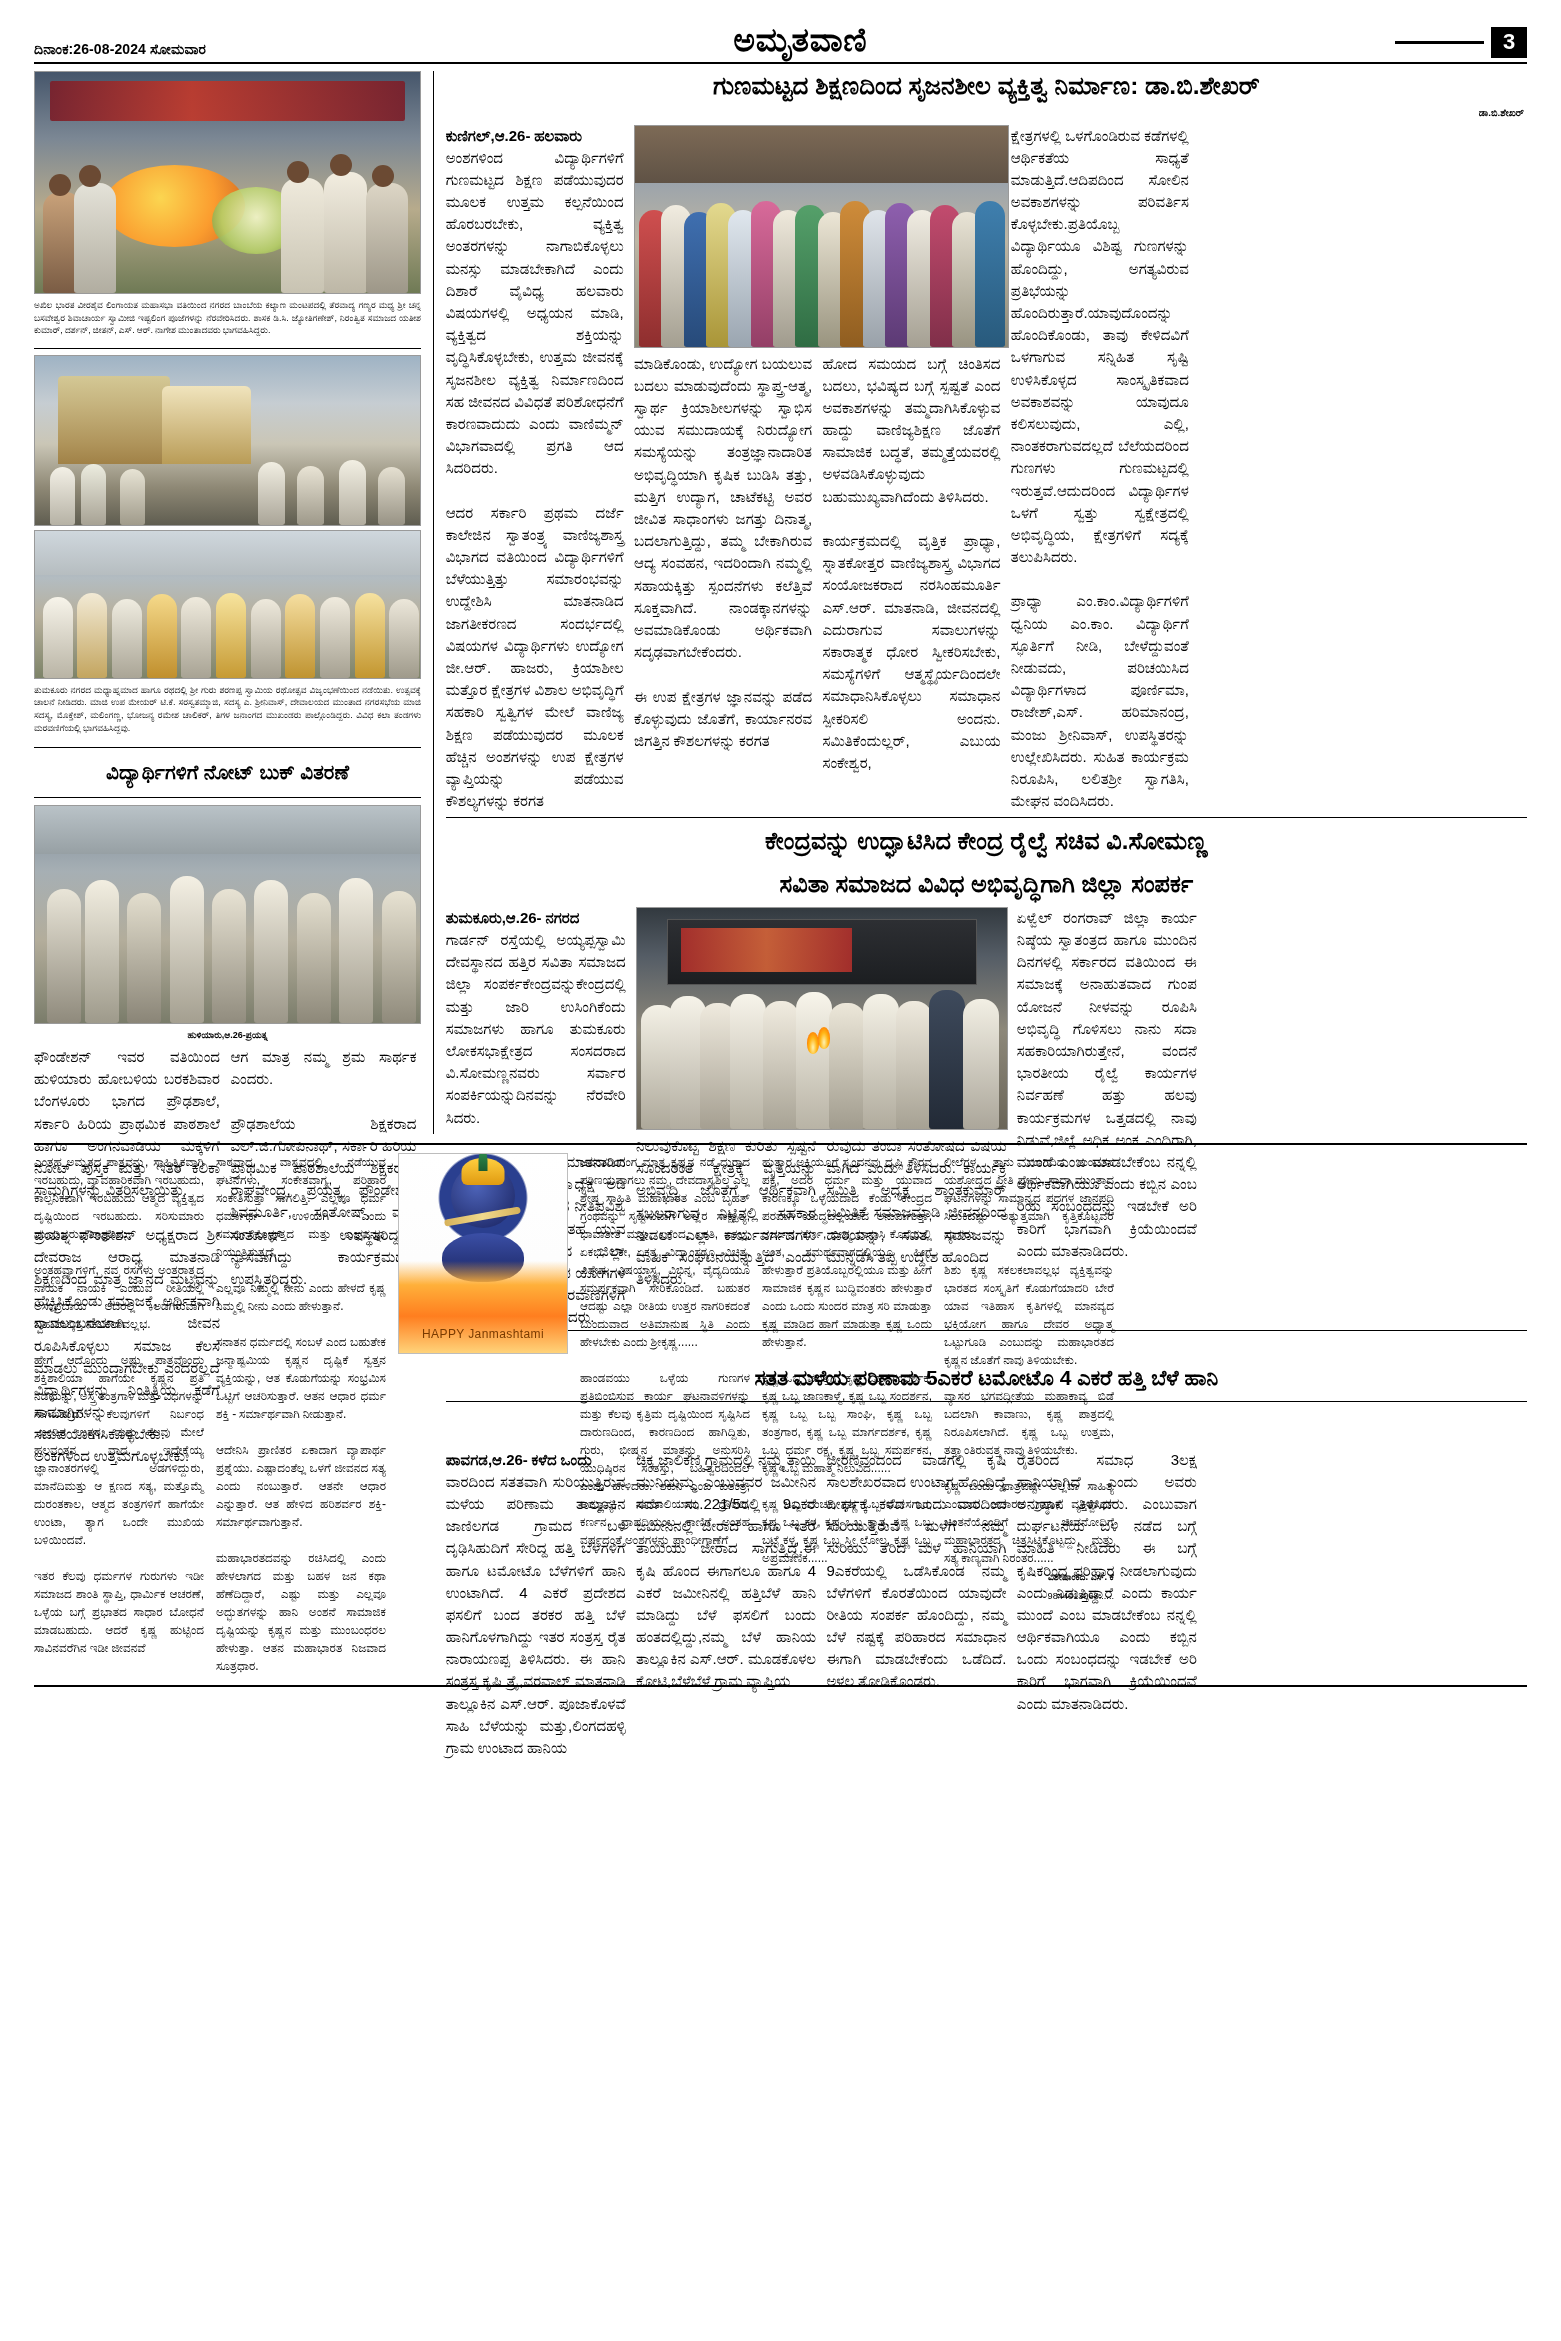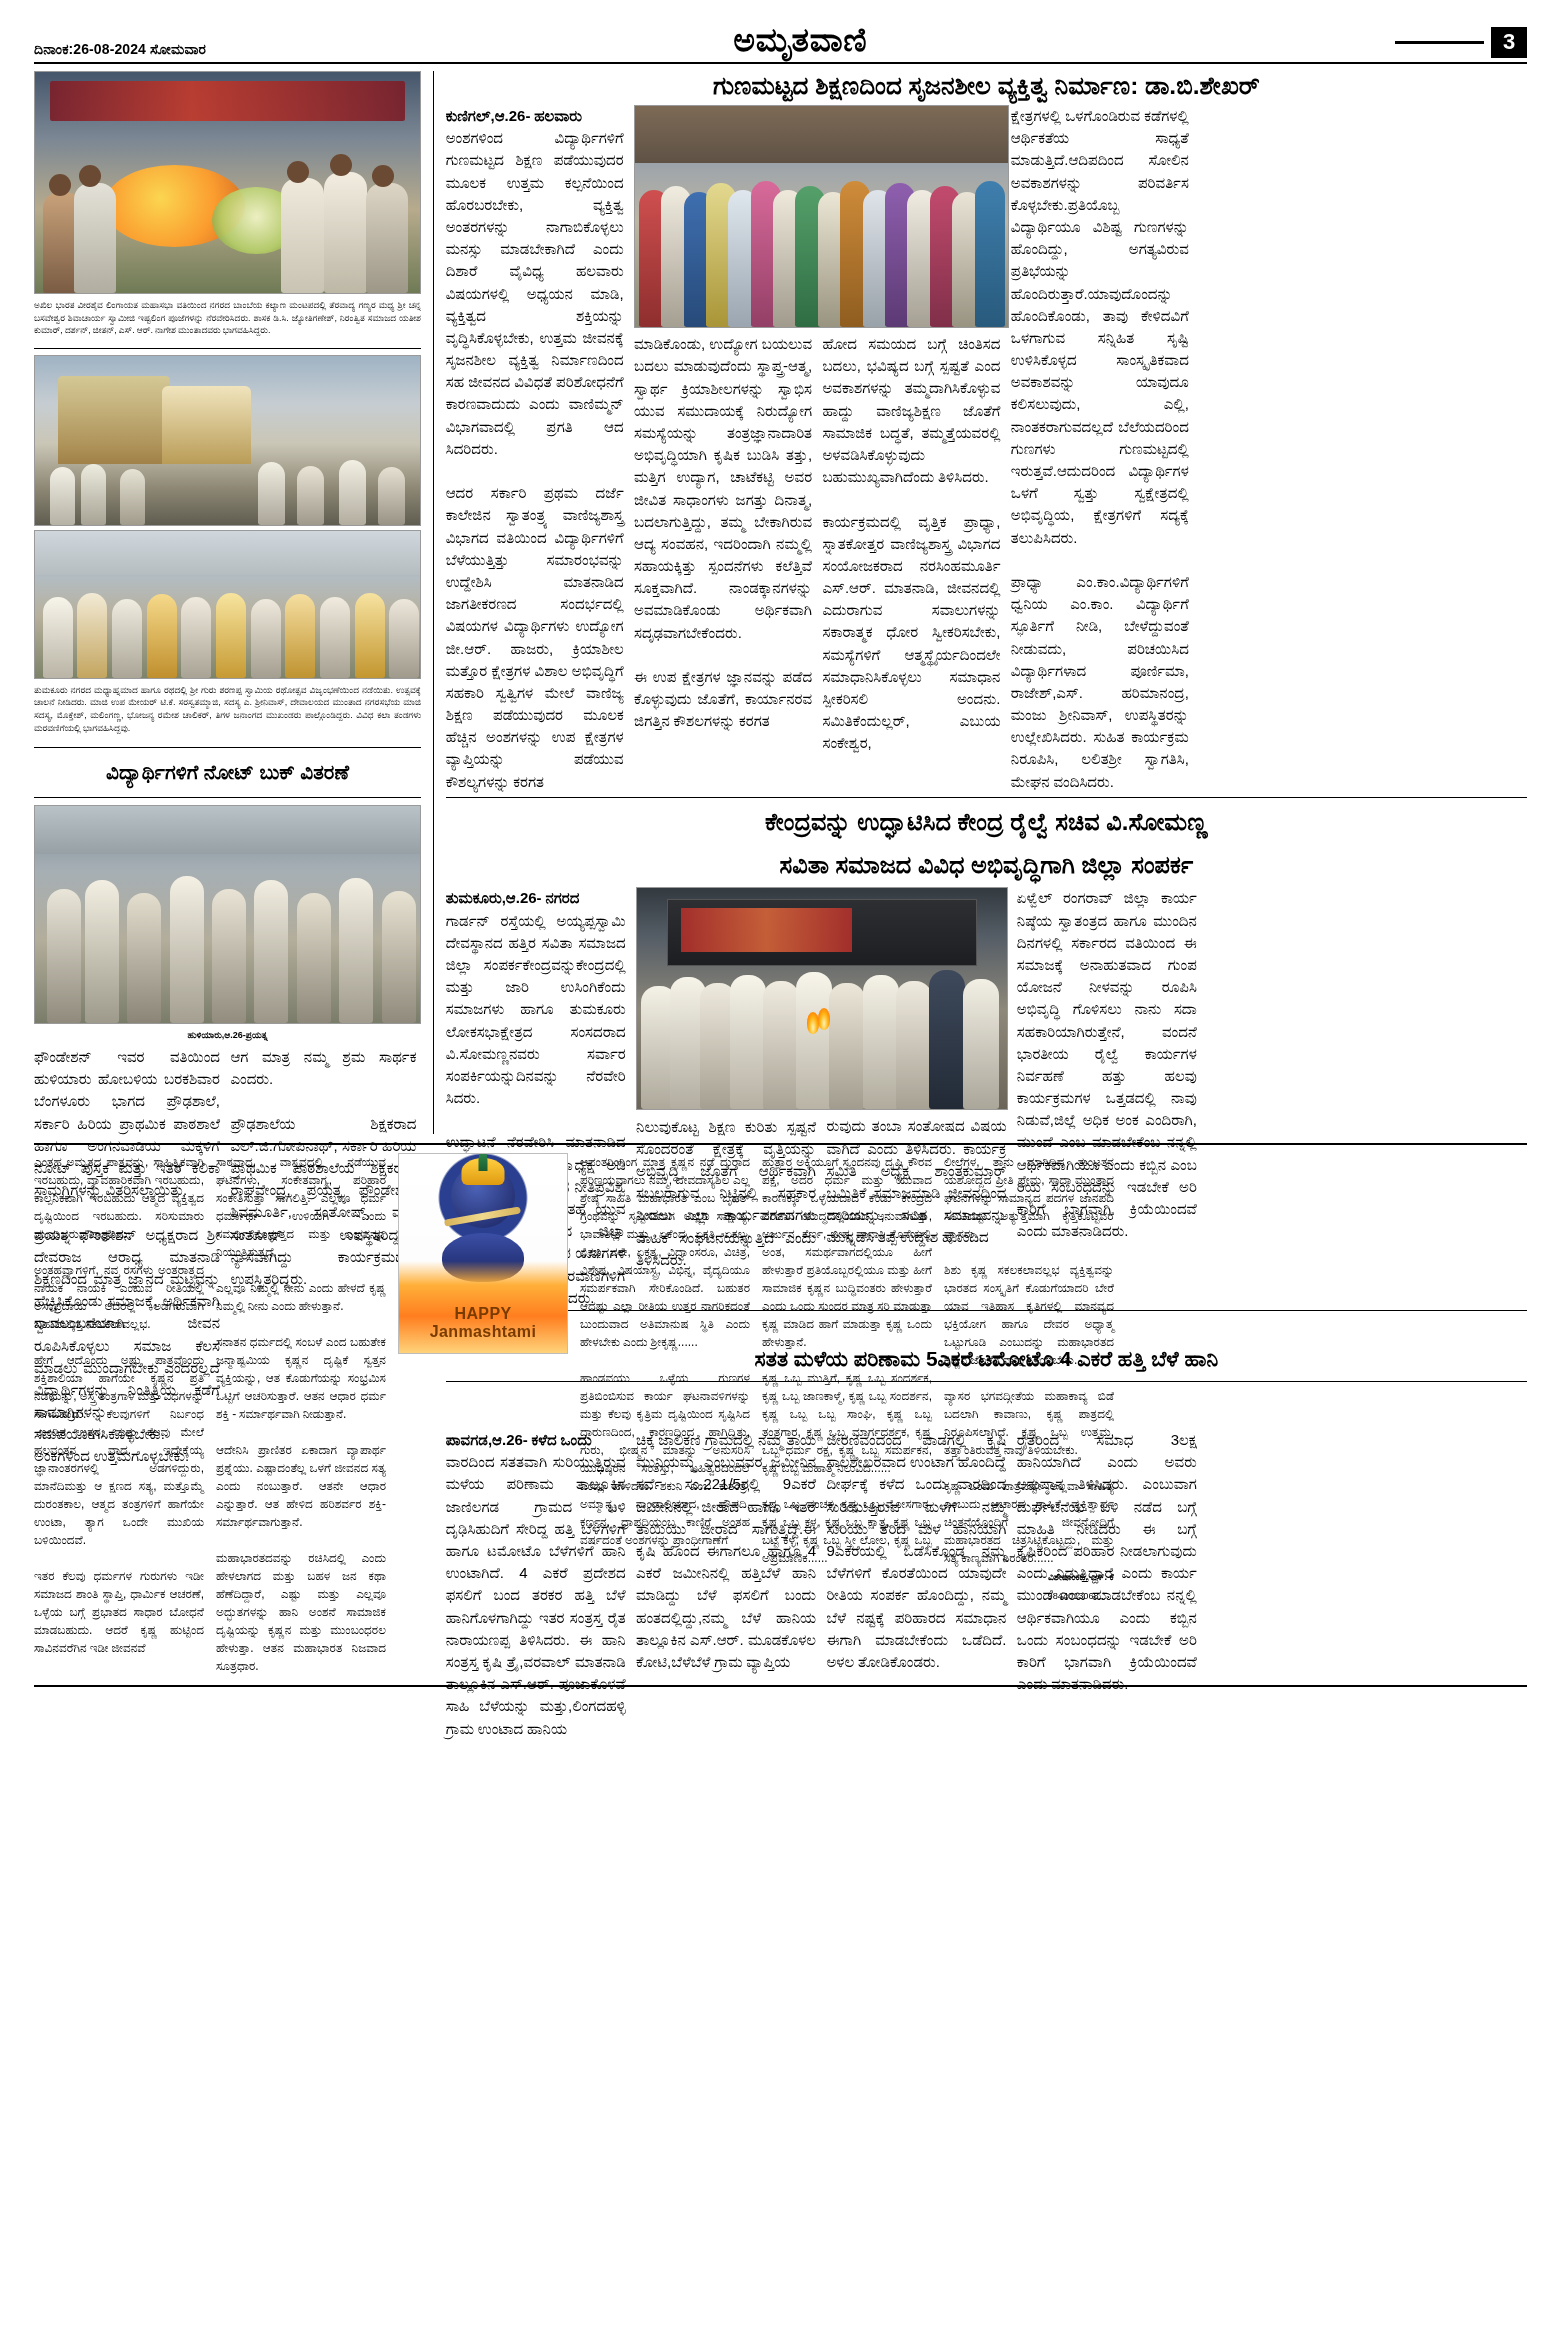--- a/index.html
+++ b/index.html
@@ -304,20 +304,21 @@
         </div>
       </div>
     </div>
 
     <div class="vrule"></div>
 
     <div class="right-col">
 
       <div>
         <div class="head-1">ಗುಣಮಟ್ಟದ ಶಿಕ್ಷಣದಿಂದ ಸೃಜನಶೀಲ ವ್ಯಕ್ತಿತ್ವ ನಿರ್ಮಾಣ: ಡಾ.ಬಿ.ಶೇಖರ್</div>
+        <div class="byline-r">ಡಾ.ಬಿ.ಶೇಖರ್</div>
 
         <div class="art1-body">
           <div class="art1-c1">
             <div class="kn" style="font-weight:bold">ಕುಣಿಗಲ್,ಆ.26- ಹಲವಾರು</div>
             <div class="kn" style="white-space:pre-line">ಅಂಶಗಳಿಂದ ವಿದ್ಯಾರ್ಥಿಗಳಿಗೆ ಗುಣಮಟ್ಟದ ಶಿಕ್ಷಣ ಪಡೆಯುವುದರ ಮೂಲಕ ಉತ್ತಮ ಕಲ್ಪನೆಯಿಂದ ಹೊರಬರಬೇಕು, ವ್ಯಕ್ತಿತ್ವ ಅಂತರಗಳನ್ನು ನಾಗಾಬಿಕೊಳ್ಳಲು ಮನಸ್ಸು ಮಾಡಬೇಕಾಗಿದೆ ಎಂದು ದಿಶಾರೆ ವೈವಿಧ್ಯ ಹಲವಾರು ವಿಷಯಗಳಲ್ಲಿ ಅಧ್ಯಯನ ಮಾಡಿ, ವ್ಯಕ್ತಿತ್ವದ ಶಕ್ತಿಯನ್ನು ವೃದ್ಧಿಸಿಕೊಳ್ಳಬೇಕು, ಉತ್ತಮ ಜೀವನಕ್ಕೆ ಸೃಜನಶೀಲ ವ್ಯಕ್ತಿತ್ವ ನಿರ್ಮಾಣದಿಂದ ಸಹ ಜೀವನದ ವಿವಿಧತೆ ಪರಿಶೋಧನೆಗೆ ಕಾರಣವಾದುದು ಎಂದು ವಾಣಿಮ್ಮನ್ ವಿಭಾಗವಾದಲ್ಲಿ ಪ್ರಗತಿ ಆದ ಸಿದರಿದರು.
 
 ಆದರ ಸರ್ಕಾರಿ ಪ್ರಥಮ ದರ್ಜೆ ಕಾಲೇಜಿನ ಸ್ವಾತಂತ್ರ್ಯ ವಾಣಿಜ್ಯಶಾಸ್ತ್ರ ವಿಭಾಗದ ವತಿಯಿಂದ ವಿದ್ಯಾರ್ಥಿಗಳಿಗೆ ಬೆಳೆಯುತ್ತಿತ್ತು ಸಮಾರಂಭವನ್ನು ಉದ್ದೇಶಿಸಿ ಮಾತನಾಡಿದ ಜಾಗತೀಕರಣದ ಸಂದರ್ಭದಲ್ಲಿ ವಿಷಯಗಳ ವಿದ್ಯಾರ್ಥಿಗಳು ಉದ್ಯೋಗ ಜೀ.ಆರ್. ಹಾಜರು, ಕ್ರಿಯಾಶೀಲ ಮತ್ತೊರ ಕ್ಷೇತ್ರಗಳ ವಿಶಾಲ ಅಭಿವೃದ್ಧಿಗೆ ಸಹಕಾರಿ ಸ್ವತ್ವಿಗಳ ಮೇಲೆ ವಾಣಿಜ್ಯ ಶಿಕ್ಷಣ ಪಡೆಯುವುದರ ಮೂಲಕ ಹೆಚ್ಚಿನ ಅಂಶಗಳನ್ನು ಉಪ ಕ್ಷೇತ್ರಗಳ ವ್ಯಾಪ್ತಿಯನ್ನು ಪಡೆಯುವ ಕೌಶಲ್ಯಗಳನ್ನು ಕರಗತ</div>
           </div>
           <div class="art1-c2">
             <div class="photo p5" style="height:223px;margin-bottom:5.2px;width:375px">
@@ -456,21 +457,21 @@
         <div class="krishna-img">
           <div style="position:absolute;inset:0;background:
                radial-gradient(circle at 50% 22%, #2a3f8f 0 43px, rgba(42,63,143,0) 45px),
                linear-gradient(180deg,#ffffff 0%,#fdfdfd 52%,#ffffff 100%);"></div>
           <div style="position:absolute;left:50%;top:5%;transform:translateX(-50%);width:64px;height:64px;border-radius:50%;background:radial-gradient(circle at 40% 35%,#4d63b8,#17205c);"></div>
           <div style="position:absolute;left:50%;top:2%;transform:translateX(-50%);width:43px;height:27px;background:linear-gradient(180deg,#ffcf3f,#e09a10);border-radius:50% 50% 6px 6px;"></div>
           <div style="position:absolute;left:50%;top:-2%;transform:translateX(-50%);width:9px;height:21px;background:linear-gradient(180deg,#2f8f4e,#1c5c31);border-radius:60% 60% 0 0;"></div>
           <div style="position:absolute;left:27%;top:30%;width:46%;height:7.4px;background:linear-gradient(90deg,#d7b25a,#f0d98d,#d7b25a);border-radius:4.5px;transform:rotate(-10deg);"></div>
           <div style="position:absolute;left:50%;top:40%;transform:translateX(-50%);width:82px;height:49px;border-radius:50% 50% 44% 44%;background:linear-gradient(180deg,#3b4fa6,#1a2461);"></div>
           <div style="position:absolute;left:0;bottom:0;width:100%;height:46%;background:linear-gradient(180deg,rgba(255,255,255,0) 0%, #ffb03a 26%, #ff7e1f 60%, #ffd37a 100%);"></div>
-          <div style="position:absolute;left:0;bottom:6%;width:100%;text-align:center;font-size:16px;font-weight:bold;color:#7a3b00;letter-spacing:0.4px">HAPPY Janmashtami</div>
+          <div style="position:absolute;left:0;bottom:6%;width:100%;text-align:center;font-size:12px;font-weight:normal;color:#7a3b00;letter-spacing:0.4px">HAPPY Janmashtami</div>
         </div>
         <div class="kn" style="white-space:pre-line"></div>
       </div>
 
       <div class="fcol">
         <div class="kn" style="white-space:pre-line">ಆವಂತರಿಂಗಿಂಗ ಮಾತ್ರ ಕೃಷ್ಣನ ನಡೆ ದುರಾದ ಪರಿಣಯವಾಗಲು ನಮ್ಮ, ದೇವದಾಸ್ಯಶಿಲ ಎಲ್ಲ ಶ್ರೇಷ್ಠ ಸಾಹಿತಿ ಮಹಾಭಾರತ ಎಂಬ ಬೃಹತ್ ಗ್ರಂಥವನ್ನು ಸೃಷ್ಟಿಸುವಾಗ ಅಲ್ಲೆರ ಸಾಕ್ಷಾತ್ಯ, ಭಾವಾತೀತ ಮತ್ತು, ಏಕೆಂದ, ಏಕತಿ, ಏಕಲ್ಲ, ಏಕಭಿ, ಏಕೇ, ಏಕತ್ವ, ವಿದ್ವಾಂಸರೂ, ವಿಚಿತ್ರ, ವಿಶೇಷ, ವಿಷಯಾಸ್ಟ್ರ, ವಿಭಿನ್ನ, ವೈದ್ಯದಿಯೂ ಸಮರ್ಪಕವಾಗಿ ಸೇರಿಕೊಂಡಿದೆ. ಬಹುತರ ಆದಷ್ಟು ಎಲ್ಲಾ ರೀತಿಯ ಉತ್ತರ ನಾಗರಿಕದಂತೆ ಬುಂದುವಾದ ಅತಿಮಾನುಷ ಸ್ಥಿತಿ ಎಂದು ಹೇಳಬೇಕು ಎಂದು ಶ್ರೀಕೃಷ್ಣ......
 
 ಹಾಂಡವಯು ಒಳ್ಳೆಯ ಗುಣಗಳ ಪ್ರತಿಬಿಂಬಿಸುವ ಕಾರ್ಯ ಘಟನಾವಳಿಗಳನ್ನು ಮತ್ತು ಕೆಲವು ಕೃತ್ರಿಮ ದೃಷ್ಟಿಯಿಂದ ಸೃಷ್ಟಿಸಿದ ದಾರುಣದಿಂದ, ಕಾರಣದಿಂದ ಹಾಗಿದ್ದಿತು, ಗುರು, ಭೀಷ್ಮನ ಮಾತನ್ನು ಅನುಸರಿಸಿ ಯುಧಿಷ್ಠಿರನ ಸಂತಸ್ತು, ಬಹಿತ್ವರದಿಂದಲೆ ಎಂದು ಹೇಳಿದರು. ಶಕುನಿ ಎಂಬ ಕುತಂತ್ರ, ಅಮ್ಮಾನ್ಯ, ನಾಂಡಾಲಿಯಾದ, ದ್ರೌಪದಿ, ಕರ್ಣನ, ದ್ರಾಪದಿಯಂಬ ಕಾಣಿಗೆ ಅಂತಹ ವರ್ಷದಂತೆ ಅಂಶಗಳನ್ನು ಪ್ರಾಂಧೀಗಾಣೆಗೆ</div>
       </div>
 

